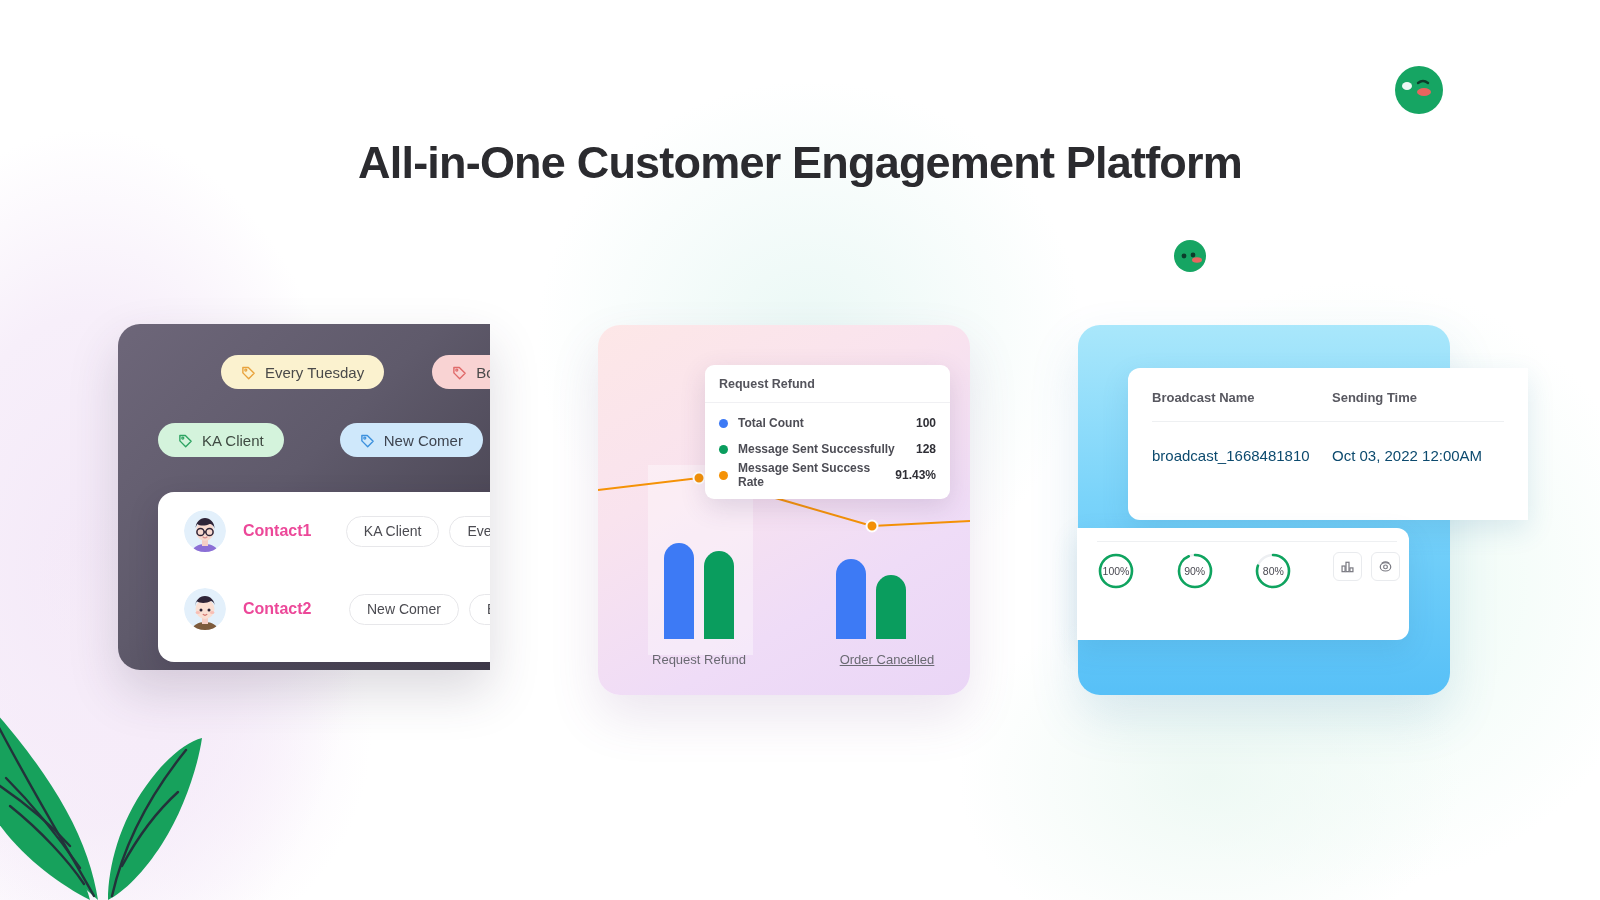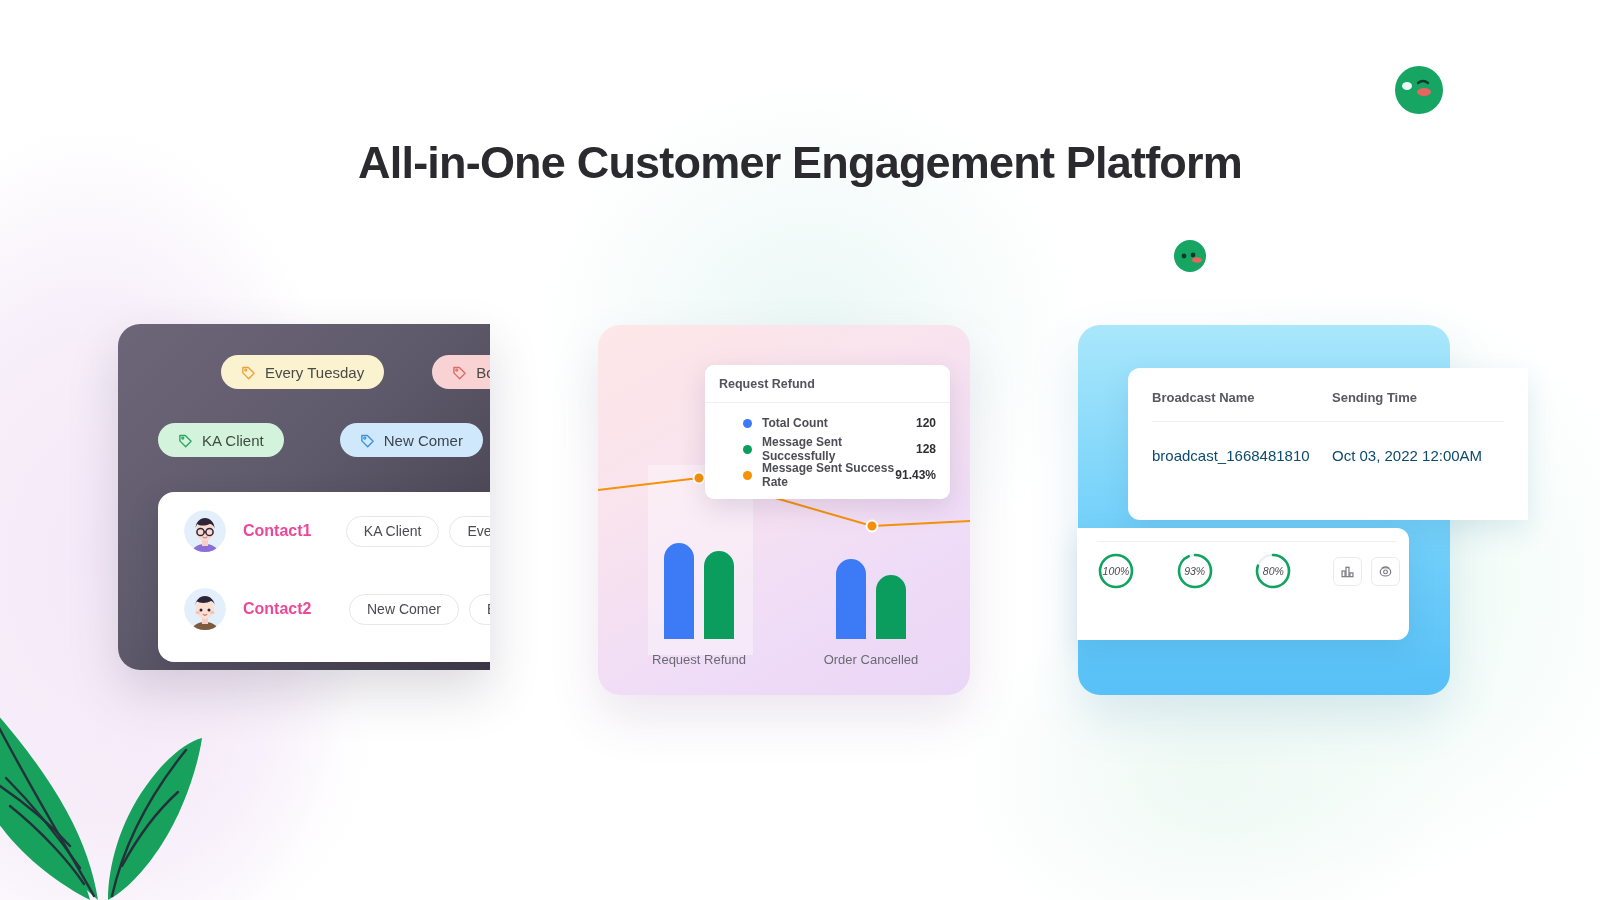--- a/index.html
+++ b/index.html
@@ -131,21 +131,21 @@
     width: 245px; background: #ffffff;
     border-radius: 9px;
     box-shadow: 0 8px 26px rgba(80,60,110,.16);
     overflow: hidden;
   }
   .tt-title {
     padding: 12px 14px 11px;
     font-size: 12.5px; font-weight: bold; color: #54545c;
     border-bottom: 1px solid #f0f0f3;
   }
-  .tt-rows { padding: 7px 14px 11px; margin-left: 24px; }
+  .tt-rows { padding: 7px 14px 11px; }
   .tt-row {
     display: flex; align-items: center;
     height: 26px; font-size: 12px; font-weight: bold; color: #4d4d55;
   }
   .tt-dot { width: 9px; height: 9px; border-radius: 50%; flex: 0 0 auto; margin-right: 10px; }
   .tt-label { flex: 1 1 auto; }
   .tt-val { font-weight: bold; color: #2f2f36; }
 
   
   #card-broadcast {
@@ -178,21 +178,21 @@
     background: #fff; border-radius: 0 12px 12px 0;
     box-shadow: 0 10px 28px rgba(40,110,160,.14);
     overflow: hidden;
   }
   .st-head {
     display: flex; padding: 17px 0 0 20px;
     font-size: 12.5px; font-weight: bold; color: #585860;
   }
   .st-head span { width: 80px; }
   .st-divider { margin: 13px 12px 0 20px; height: 1px; background: #eef0f2; }
-  .st-row { display: flex; align-items: center; padding: 10px 0 0 20px; font-style: italic; }
+  .st-row { display: flex; align-items: flex-start; padding: 10px 0 0 20px; }
   .st-cell { width: 80px; display: flex; align-items: center; }
   .ring { position: relative; width: 38px; height: 38px; }
   .ring-txt {
     position: absolute; inset: 0;
     display: flex; align-items: center; justify-content: center;
     font-size: 10.5px; color: #4a4a52;
   }
   .act-btn {
     width: 29px; height: 29px; margin-right: 9px;
     border: 1px solid #e9ebee; border-radius: 6px;
@@ -330,29 +330,29 @@
     </svg>
 
     <div class="bars">
       <div class="bar bar-blue" style="left:66px;  height:96px;"></div>
       <div class="bar bar-green" style="left:106px; height:88px;"></div>
       <div class="bar bar-blue" style="left:238px; height:80px;"></div>
       <div class="bar bar-green" style="left:278px; height:64px;"></div>
     </div>
 
     <div class="x-label" style="left:36px; width:130px;">Request Refund</div>
-    <div class="x-label" style="left:208px; width:130px;">Order Cancelled</div>
+    <div class="x-label" style="left:224px; width:130px;text-decoration:underline;">Order Cancelled</div>
 
     <div class="tooltip">
       <div class="tt-title">Request Refund</div>
       <div class="tt-rows">
         <div class="tt-row">
           <span class="tt-dot" style="background:#3d7af5;"></span>
           <span class="tt-label">Total Count</span>
-          <span class="tt-val">120</span>
+          <span class="tt-val">100</span>
         </div>
         <div class="tt-row">
           <span class="tt-dot" style="background:#0a9d5e;"></span>
           <span class="tt-label">Message Sent Successfully</span>
           <span class="tt-val">128</span>
         </div>
         <div class="tt-row">
           <span class="tt-dot" style="background:#f59206;"></span>
           <span class="tt-label">Message Sent Success Rate</span>
           <span class="tt-val">91.43%</span>
@@ -390,21 +390,21 @@
           <span class="ring-txt">100%</span>
         </div>
       </div>
 
       <div class="st-cell">
         <div class="ring">
           <svg width="38" height="38" viewBox="0 0 38 38">
             <circle cx="19" cy="19" r="16" fill="none" stroke="#edeff2" stroke-width="2.6"></circle>
             <circle cx="19" cy="19" r="16" fill="none" stroke="#0fa45f" stroke-width="2.6" stroke-dasharray="93.5 100.5" stroke-dashoffset="0" stroke-linecap="round" transform="rotate(-90 19 19)"></circle>
           </svg>
-          <span class="ring-txt">93%</span>
+          <span class="ring-txt">90%</span>
         </div>
       </div>
 
       <div class="st-cell">
         <div class="ring">
           <svg width="38" height="38" viewBox="0 0 38 38">
             <circle cx="19" cy="19" r="16" fill="none" stroke="#edeff2" stroke-width="2.6"></circle>
             <circle cx="19" cy="19" r="16" fill="none" stroke="#0fa45f" stroke-width="2.6" stroke-dasharray="80.4 100.5" stroke-dashoffset="0" stroke-linecap="round" transform="rotate(-90 19 19)"></circle>
           </svg>
           <span class="ring-txt">80%</span>

